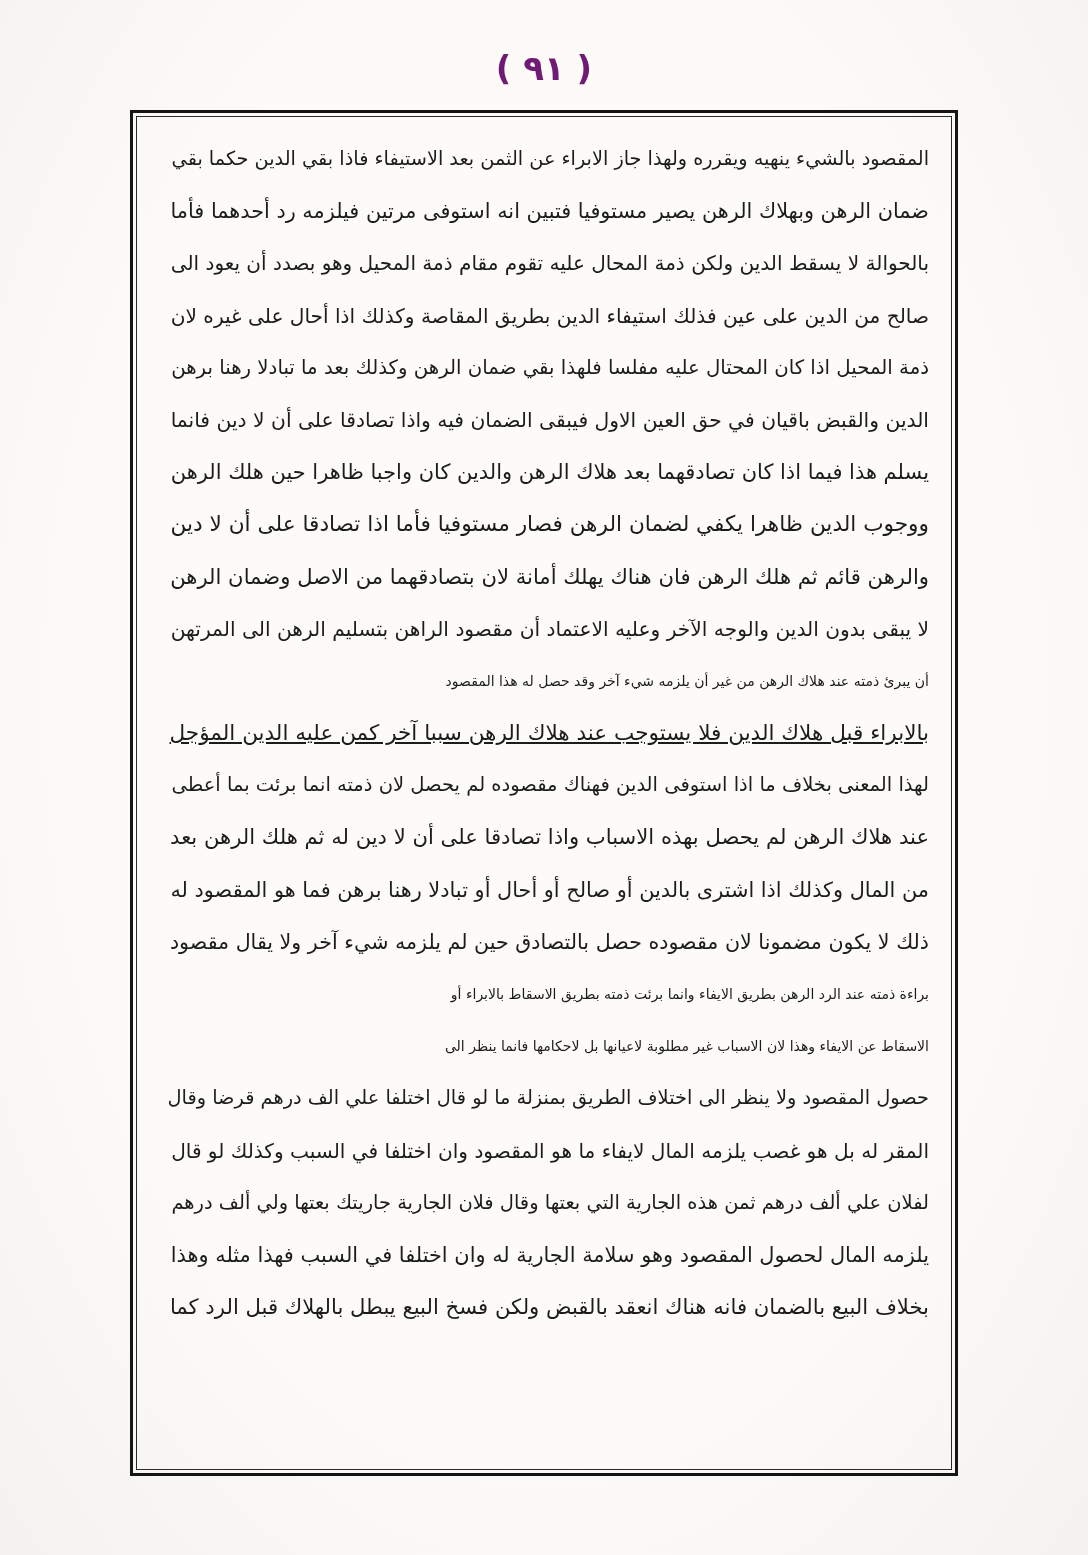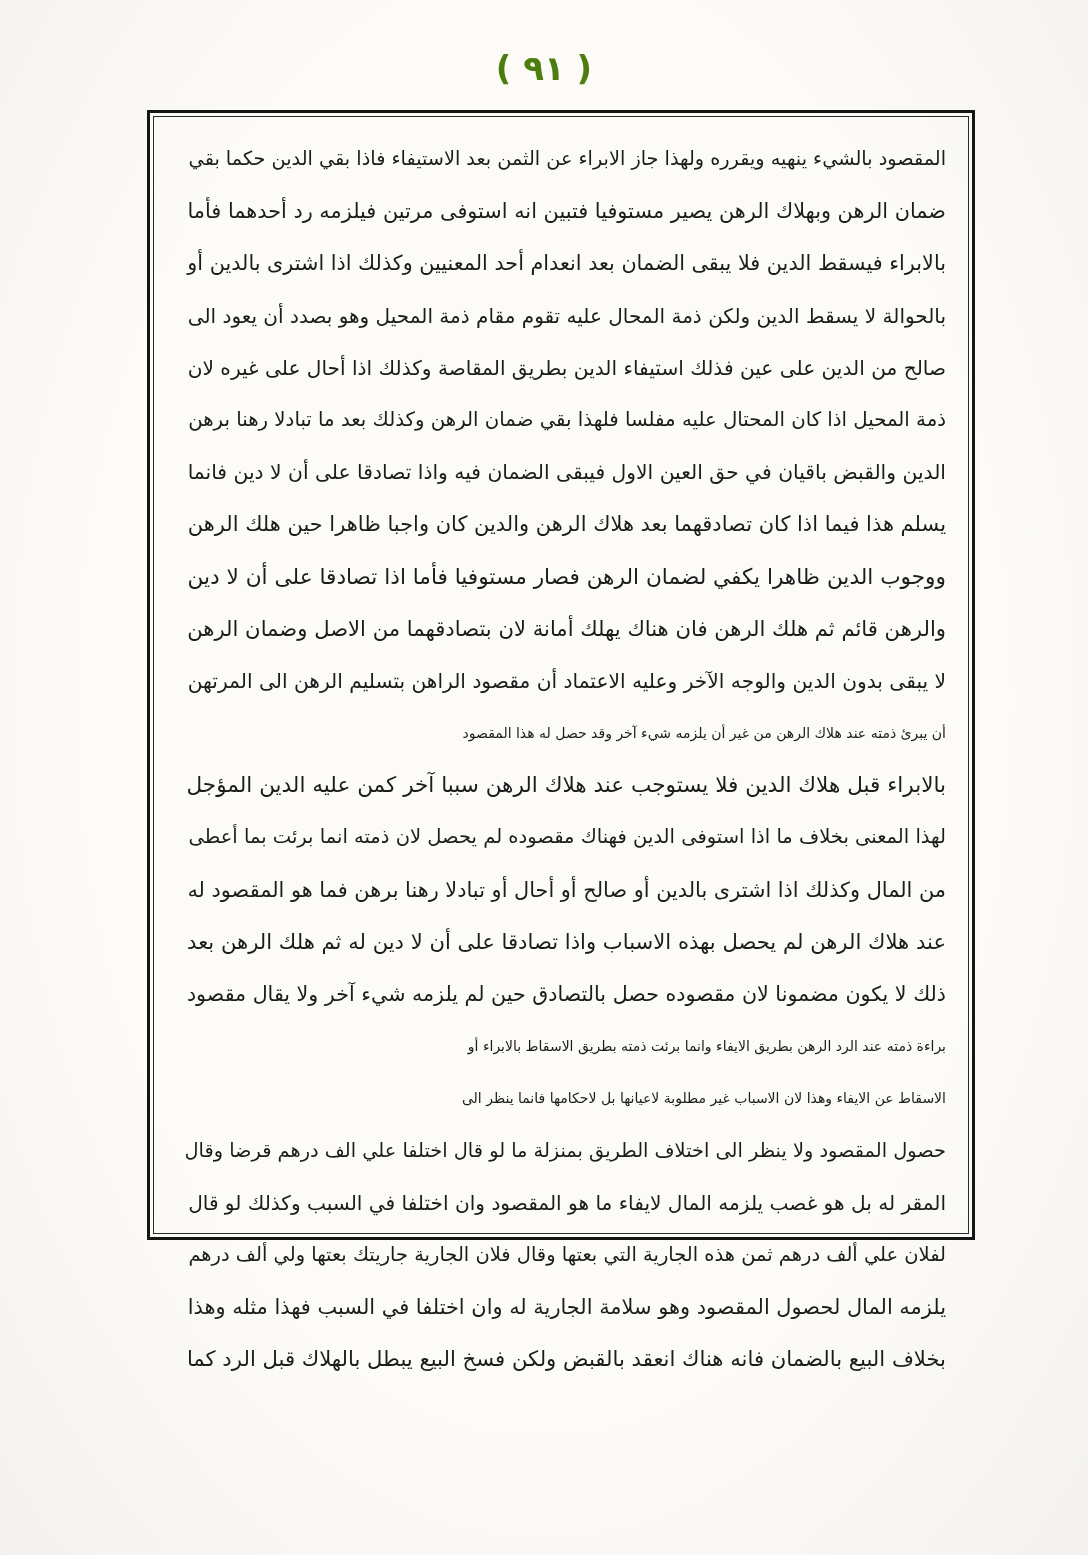--- a/index.html
+++ b/index.html
@@ -18,29 +18,29 @@
   }
   .page-number {
     position: absolute;
     top: 48px;
     left: 0;
     width: 1088px;
     text-align: center;
     font-size: 34px;
     font-weight: bold;
     letter-spacing: 2px;
-    color: #4d7c0f;
+    color: #701a75;
     direction: rtl;
   }
   .frame-outer {
     position: absolute;
-    left: 147px;
+    left: 130px;
     top: 110px;
     width: 828px;
-    height: 1130px;
+    height: 1366px;
     box-sizing: border-box;
     border: 3px solid #151515;
     padding: 3px;
     background: transparent;
   }
   .frame-inner {
     box-sizing: border-box;
     width: 100%;
     height: 100%;
     border: 1px solid #2a2a2a;
@@ -66,34 +66,33 @@
 </head>
 <body>
 
 <div class="page-number">( ٩١ )</div>
 
 <div class="frame-outer">
   <div class="frame-inner">
     <div class="text-block">
       <div class="line" style="font-size: 19.2838px;">المقصود بالشيء ينهيه ويقرره ولهذا جاز الابراء عن الثمن بعد الاستيفاء فاذا بقي الدين حكما بقي</div>
       <div class="line" style="font-size: 20.8222px;">ضمان الرهن وبهلاك الرهن يصير مستوفيا فتبين انه استوفى مرتين فيلزمه رد أحدهما فأما</div>
-      <div class="line" style="font-size: 20.7435px;">بالابراء فيسقط الدين فلا يبقى الضمان بعد انعدام أحد المعنيين وكذلك اذا اشترى بالدين أو</div>
       <div class="line" style="font-size: 20.0361px;">بالحوالة لا يسقط الدين ولكن ذمة المحال عليه تقوم مقام ذمة المحيل وهو بصدد أن يعود الى</div>
       <div class="line" style="font-size: 20.1343px;">صالح من الدين على عين فذلك استيفاء الدين بطريق المقاصة وكذلك اذا أحال على غيره لان</div>
       <div class="line" style="font-size: 19.7236px;">ذمة المحيل اذا كان المحتال عليه مفلسا فلهذا بقي ضمان الرهن وكذلك بعد ما تبادلا رهنا برهن</div>
       <div class="line" style="font-size: 20.2832px;">الدين والقبض باقيان في حق العين الاول فيبقى الضمان فيه واذا تصادقا على أن لا دين فانما</div>
       <div class="line" style="font-size: 20.9547px;">يسلم هذا فيما اذا كان تصادقهما بعد هلاك الرهن والدين كان واجبا ظاهرا حين هلك الرهن</div>
       <div class="line" style="font-size: 21.643px;">ووجوب الدين ظاهرا يكفي لضمان الرهن فصار مستوفيا فأما اذا تصادقا على أن لا دين</div>
       <div class="line" style="font-size: 21.143px;">والرهن قائم ثم هلك الرهن فان هناك يهلك أمانة لان بتصادقهما من الاصل وضمان الرهن</div>
       <div class="line" style="font-size: 20.1837px;">لا يبقى بدون الدين والوجه الآخر وعليه الاعتماد أن مقصود الراهن بتسليم الرهن الى المرتهن</div>
       <div class="line" style="word-spacing: 0px;">أن يبرئ ذمته عند هلاك الرهن من غير أن يلزمه شيء آخر وقد حصل له هذا المقصود</div>
-      <div class="line" style="font-size: 21.5581px;">بالابراء قبل هلاك الدين فلا يستوجب عند هلاك الرهن سببا آخر كمن عليه الدين المؤجل</div>
+      <div class="line" style="font-size: 21.5581px; text-decoration: underline;">بالابراء قبل هلاك الدين فلا يستوجب عند هلاك الرهن سببا آخر كمن عليه الدين المؤجل</div>
       <div class="line" style="font-size: 19.5129px;">لهذا المعنى بخلاف ما اذا استوفى الدين فهناك مقصوده لم يحصل لان ذمته انما برئت بما أعطى</div>
+      <div class="line" style="font-size: 21.143px;">عند هلاك الرهن لم يحصل بهذه الاسباب واذا تصادقا على أن لا دين له ثم هلك الرهن بعد</div>
       <div class="line" style="font-size: 20.8486px;">من المال وكذلك اذا اشترى بالدين أو صالح أو أحال أو تبادلا رهنا برهن فما هو المقصود له</div>
-      <div class="line" style="font-size: 21.143px;">عند هلاك الرهن لم يحصل بهذه الاسباب واذا تصادقا على أن لا دين له ثم هلك الرهن بعد</div>
       <div class="line" style="font-size: 20.6136px;">ذلك لا يكون مضمونا لان مقصوده حصل بالتصادق حين لم يلزمه شيء آخر ولا يقال مقصود</div>
       <div class="line" style="word-spacing: 0px;">براءة ذمته عند الرد الرهن بطريق الايفاء وانما برئت ذمته بطريق الاسقاط بالابراء أو</div>
       <div class="line" style="word-spacing: 0px;">الاسقاط عن الايفاء وهذا لان الاسباب غير مطلوبة لاعيانها بل لاحكامها فانما ينظر الى</div>
       <div class="line" style="font-size: 19.352px;">حصول المقصود ولا ينظر الى اختلاف الطريق بمنزلة ما لو قال اختلفا علي الف درهم قرضا وقال</div>
       <div class="line" style="font-size: 20.1096px;">المقر له بل هو غصب يلزمه المال لايفاء ما هو المقصود وان اختلفا في السبب وكذلك لو قال</div>
       <div class="line" style="font-size: 19.4666px;">لفلان علي ألف درهم ثمن هذه الجارية التي بعتها وقال فلان الجارية جاريتك بعتها ولي ألف درهم</div>
       <div class="line" style="font-size: 20.9015px;">يلزمه المال لحصول المقصود وهو سلامة الجارية له وان اختلفا في السبب فهذا مثله وهذا</div>
       <div class="line" style="font-size: 21.1702px;">بخلاف البيع بالضمان فانه هناك انعقد بالقبض ولكن فسخ البيع يبطل بالهلاك قبل الرد كما</div>
     </div>
   </div>

